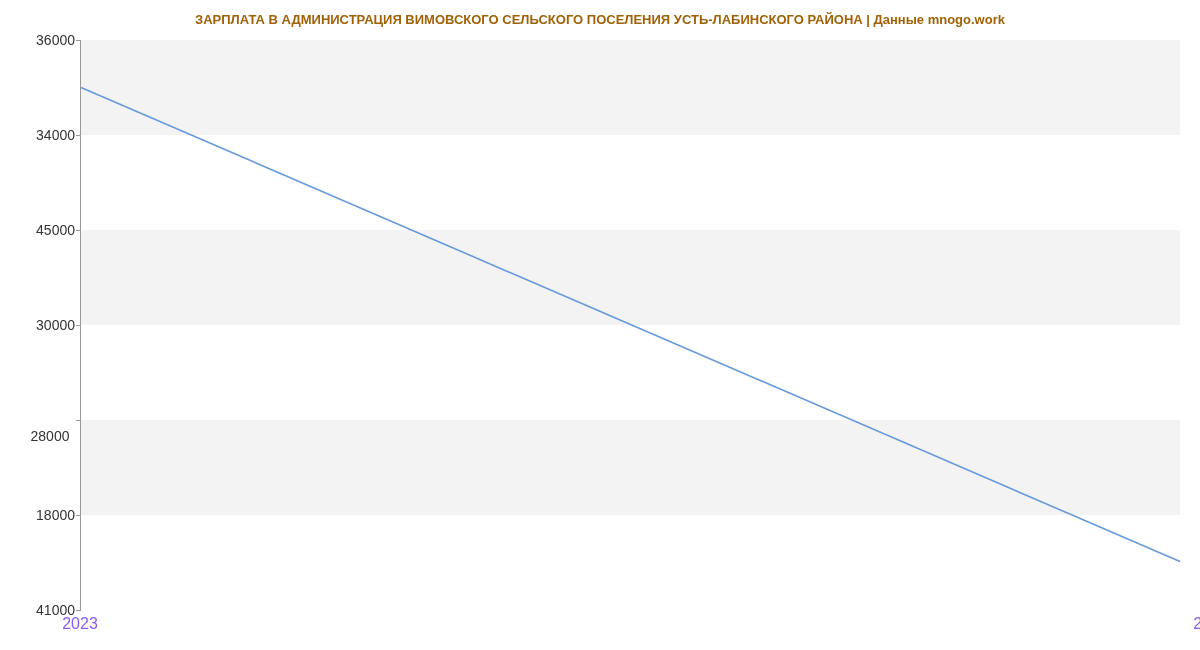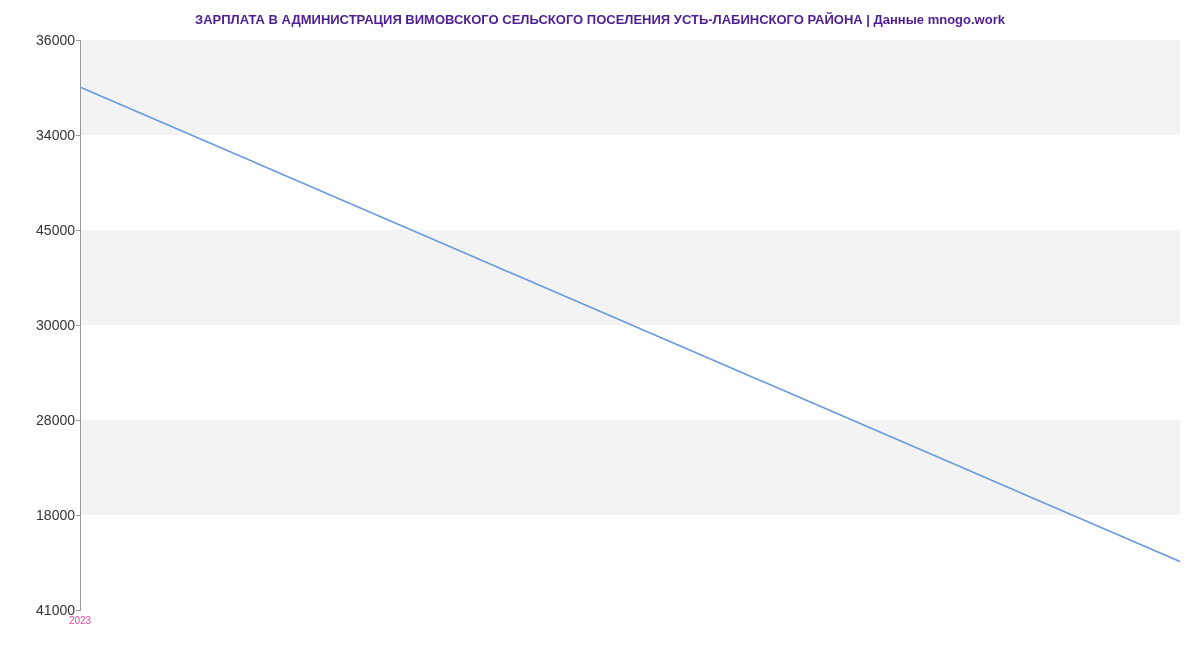--- a/index.html
+++ b/index.html
@@ -11,21 +11,21 @@
       position: relative;
     }
     .chart-title {
       position: absolute;
       top: 12px;
       left: 0;
       right: 0;
       text-align: center;
       font-size: 13px;
       font-weight: bold;
-      color: #4c1d95;
+      color: #a16207;
     }
     .plot-area {
       position: absolute;
       left: 80px;
       top: 40px;
       width: 1100px;
       height: 570px;
       border-left: 1px solid #999;
       border-bottom: 1px solid #999;
     }
@@ -47,22 +47,22 @@
     .y-tick-mark {
       position: absolute;
       left: -5px;
       width: 5px;
       height: 1px;
       background: #999;
     }
     .x-tick-label {
       position: absolute;
       top: 615px;
-      font-size: 10px;
-      color: #ec4899;
+      font-size: 16px;
+      color: #8b5cf6;
       transform: translateX(-50%);
     }
     svg.line-layer {
       position: absolute;
       left: 0;
       top: 0;
       width: 100%;
       height: 100%;
       overflow: visible;
     }
@@ -91,21 +91,21 @@
       <div class="y-tick-mark" style="top: 0px;"></div>
     </div>
   <svg class="line-layer" viewBox="0 0 1100 570" preserveAspectRatio="none">
     <polyline id="series-line" fill="none" stroke="#6699dd" stroke-width="1.6" points="0,47.5 1100,522.5"></polyline>
   </svg>
 </div>
 
 <div id="ytick-labels">
     <div class="y-tick-label" style="top: 610px;">41000</div>
     <div class="y-tick-label" style="top: 515px;">18000</div>
-    <div class="y-tick-label" style="top: 420px;">28000</div>
+    <div class="y-tick-label" style="top: 436px; text-align: center;">28000</div>
     <div class="y-tick-label" style="top: 325px;">30000</div>
     <div class="y-tick-label" style="top: 230px;">45000</div>
     <div class="y-tick-label" style="top: 135px;">34000</div>
     <div class="y-tick-label" style="top: 40px;">36000</div>
   </div>
 <div id="xtick-labels">
     <div class="x-tick-label" style="left: 80px;">2023</div>
     <div class="x-tick-label" style="left: 1180px; margin-left: 31px;">2024</div>
   </div>
 

